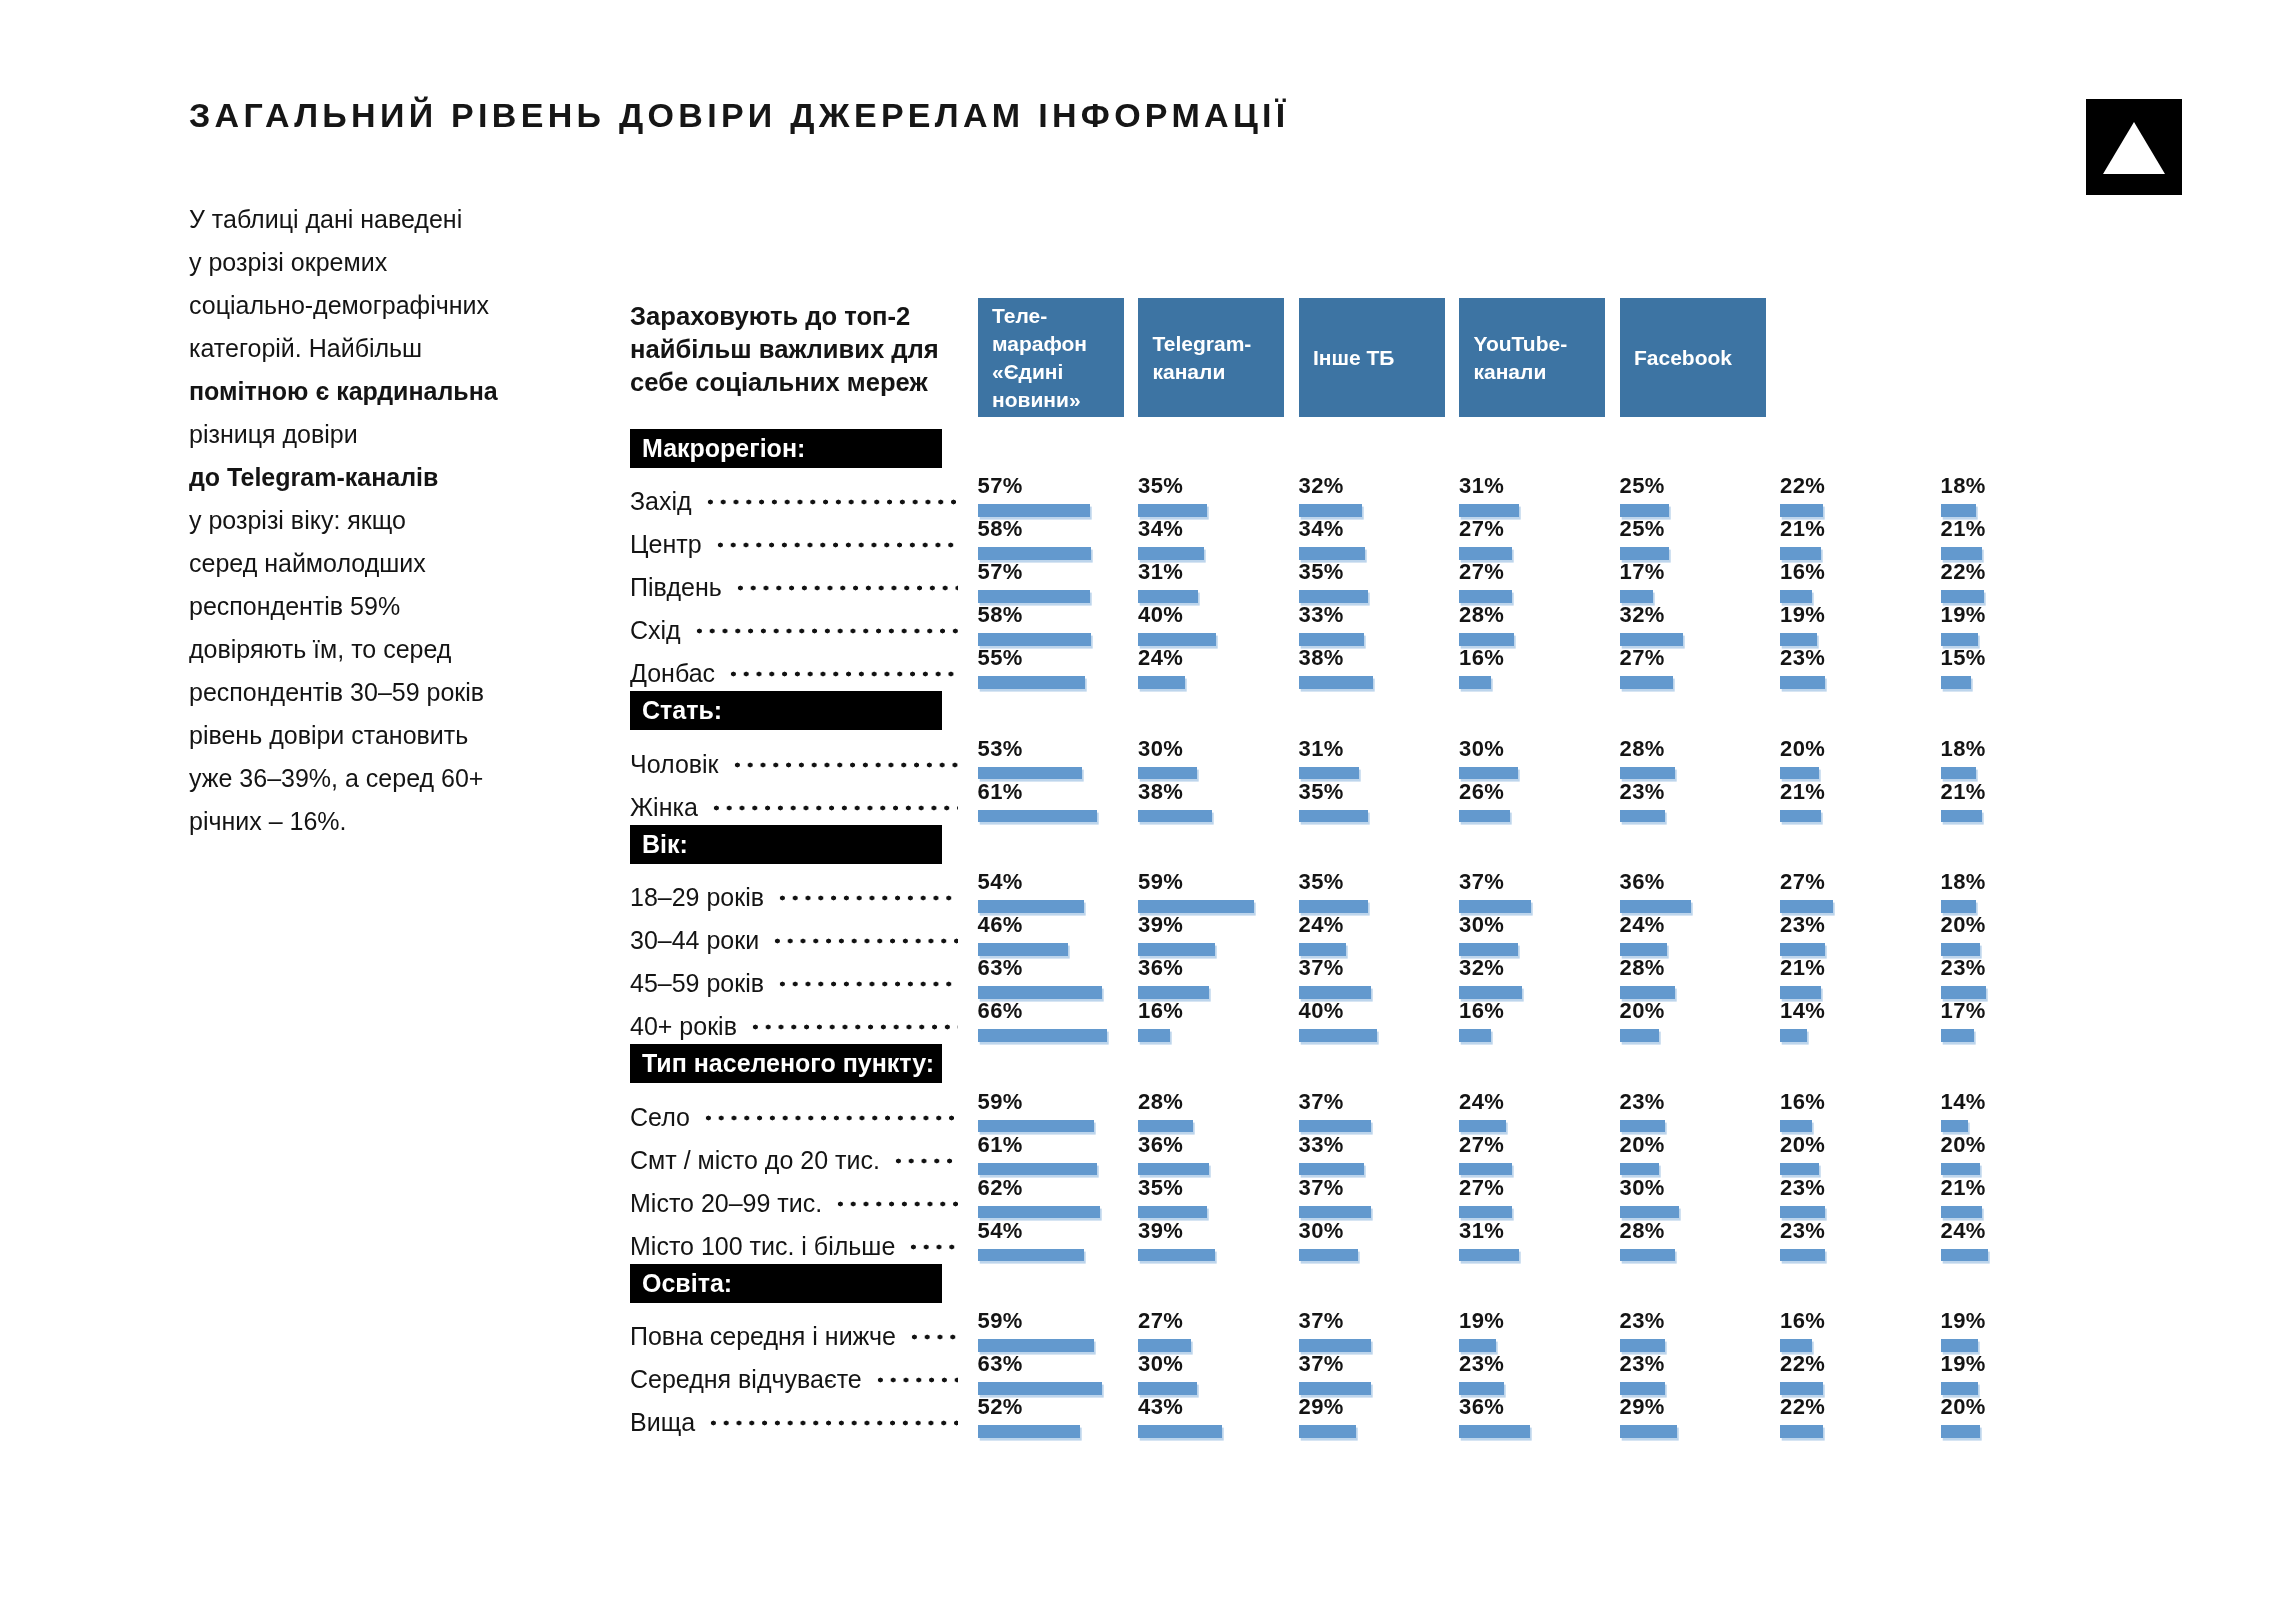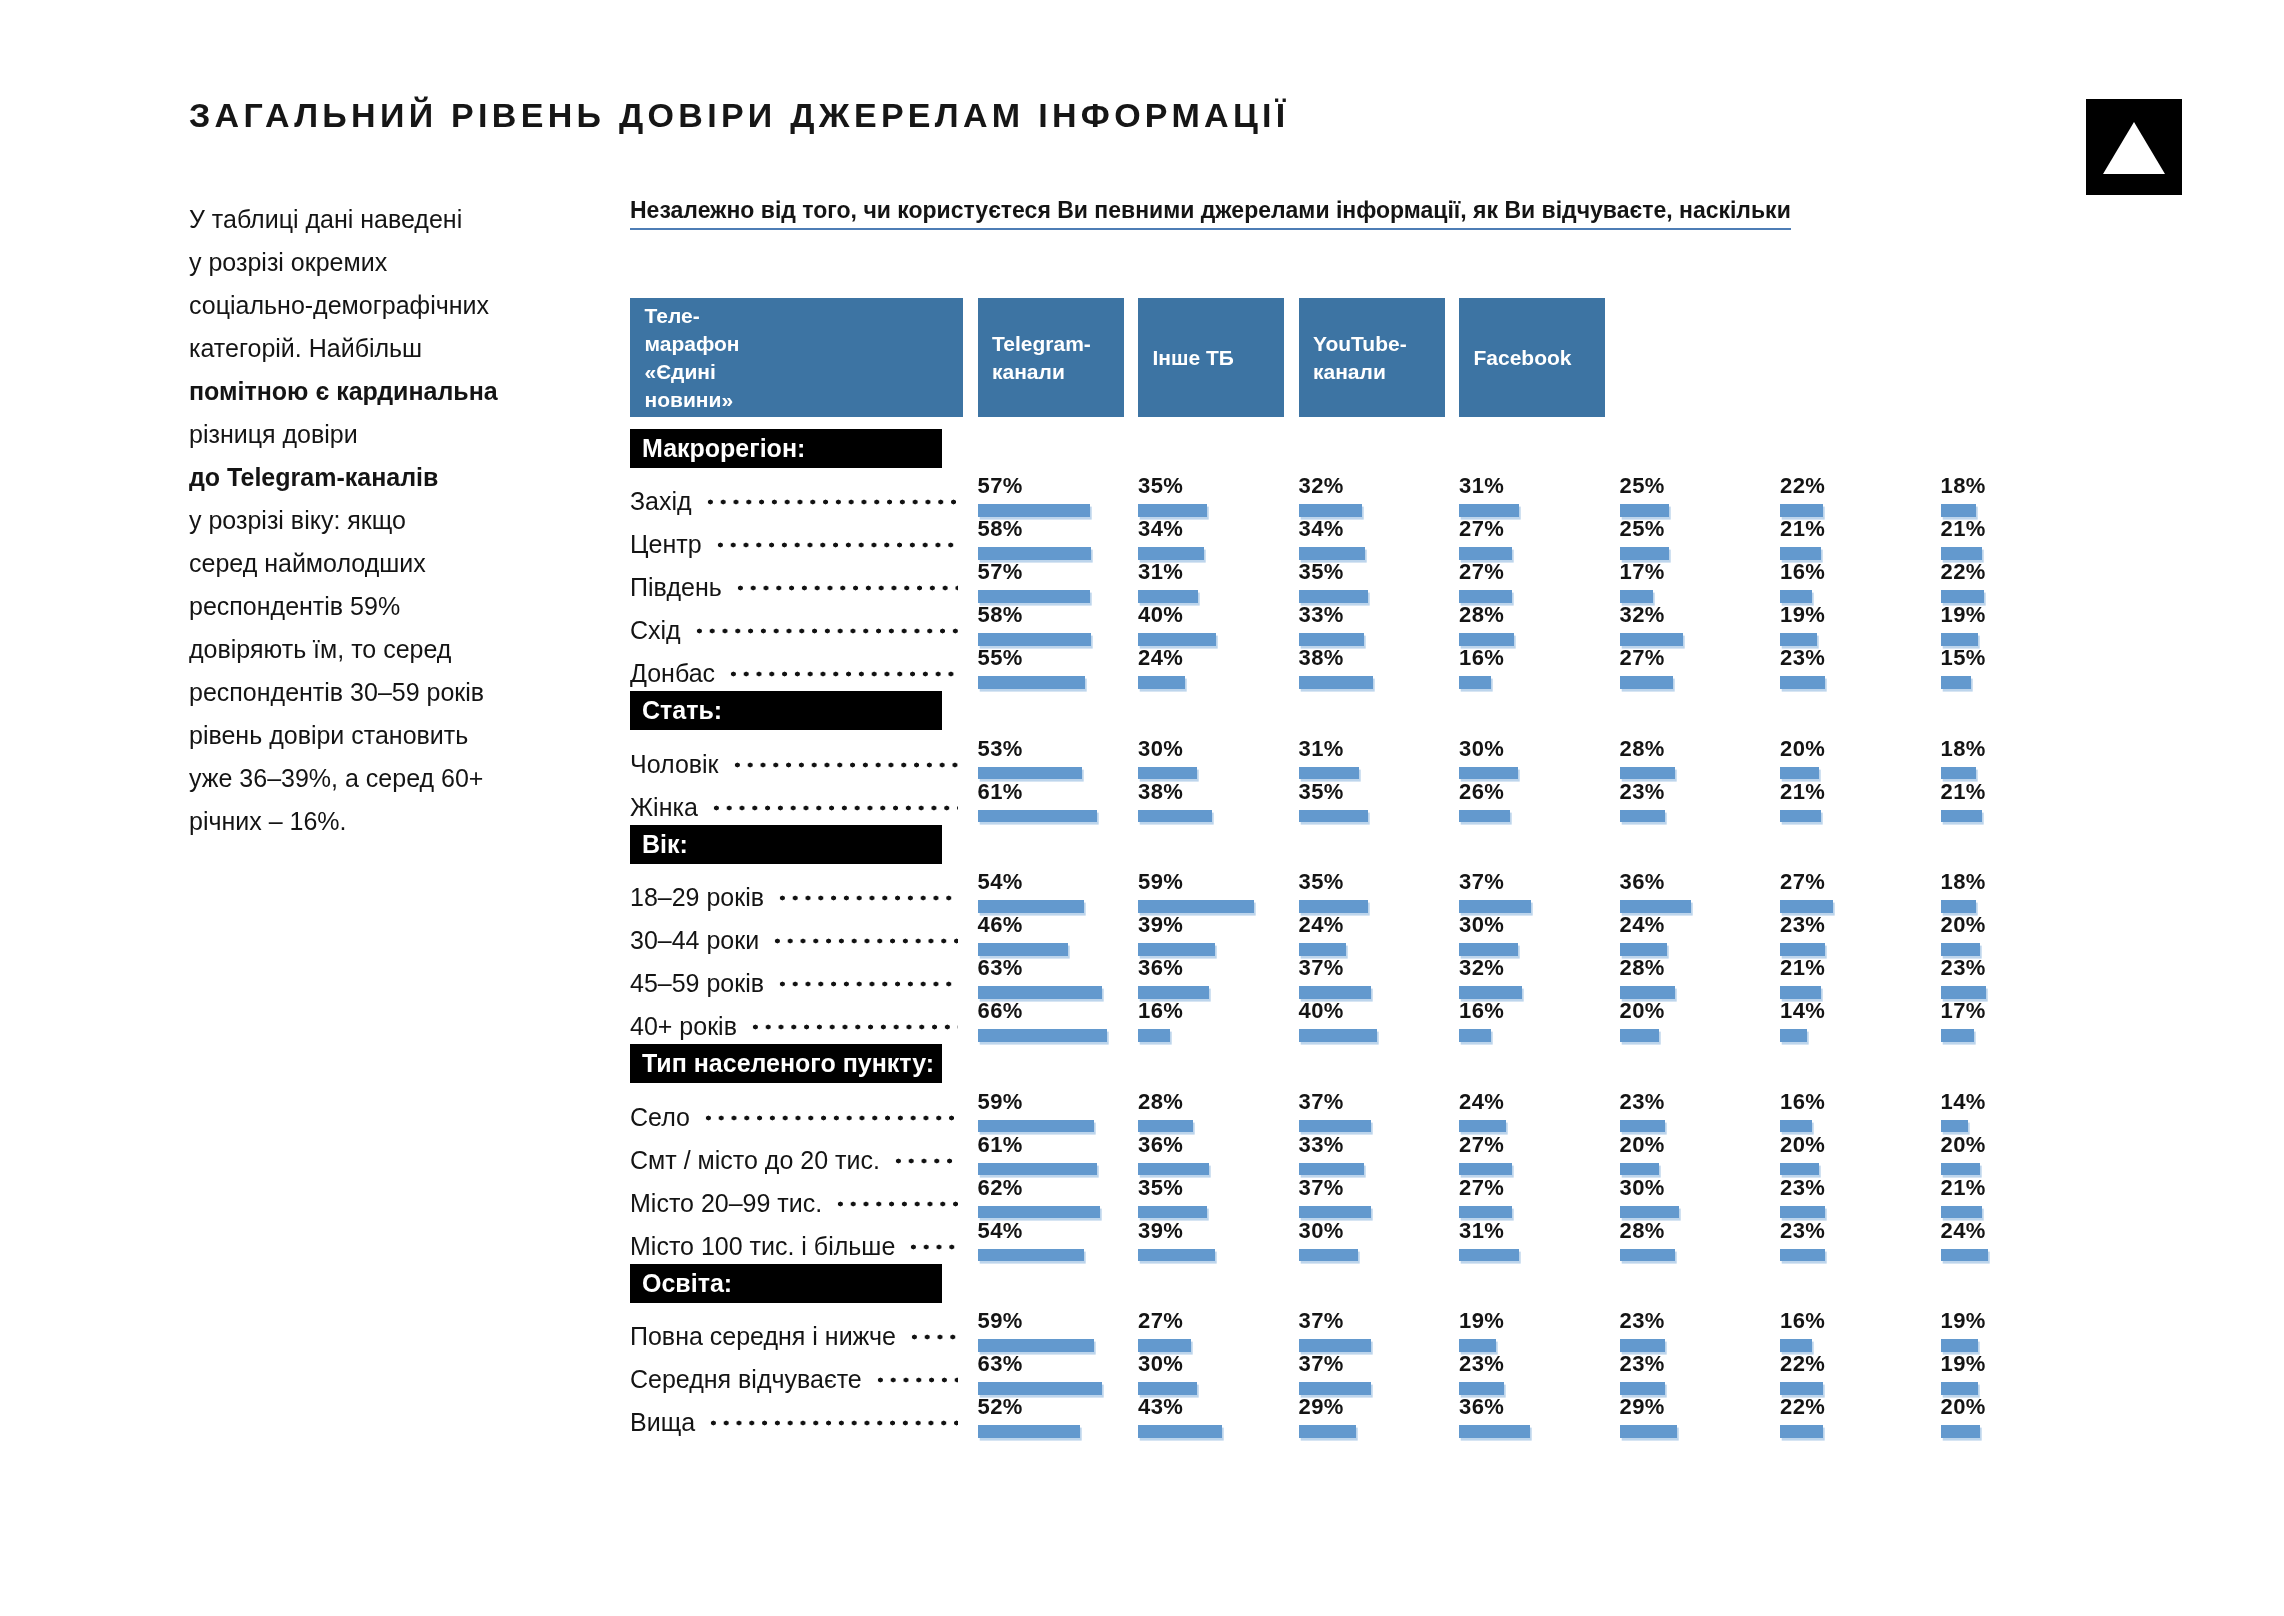--- a/index.html
+++ b/index.html
@@ -45,25 +45,25 @@
 
   <h1 class="title">ЗАГАЛЬНИЙ РІВЕНЬ ДОВІРИ ДЖЕРЕЛАМ ІНФОРМАЦІЇ</h1>
 
   <div class="logo">
     <div class="tri"></div>
   </div>
 
   <div class="intro"><span>У таблиці дані наведені</span><br><span>у розрізі окремих</span><br><span>соціально-демографічних</span><br><span>категорій. Найбільш</span><br><span class="b">помітною є кардинальна</span><br><span>різниця довіри</span><br><span class="b">до Telegram-каналів</span><br><span>у розрізі віку: якщо</span><br><span>серед наймолодших</span><br><span>респондентів 59%</span><br><span>довіряють їм, то серед</span><br><span>респондентів 30–59 років</span><br><span>рівень довіри становить</span><br><span>уже 36–39%, а серед 60+</span><br><span>річних – 16%.</span></div>
 
   <div class="question">
-    <span class="q-line u">Незалежно від того, чи користуєтеся Ви певними джерелами інформації, як Ви відчуваєте, наскільки</span>
   </div>
 
   <div class="table">
     <div class="grid headers">
+      <div class="rowheader">Зараховують до топ-2 найбільш важливих для себе соціальних мереж</div>
     <div class="colhead">Теле-
 марафон
 «Єдині
 новини»</div>
         <div class="colhead">Telegram-
 канали</div>
         <div class="colhead">Інше ТБ</div>
         <div class="colhead">YouTube-
 канали</div>
         <div class="colhead">Facebook</div>

